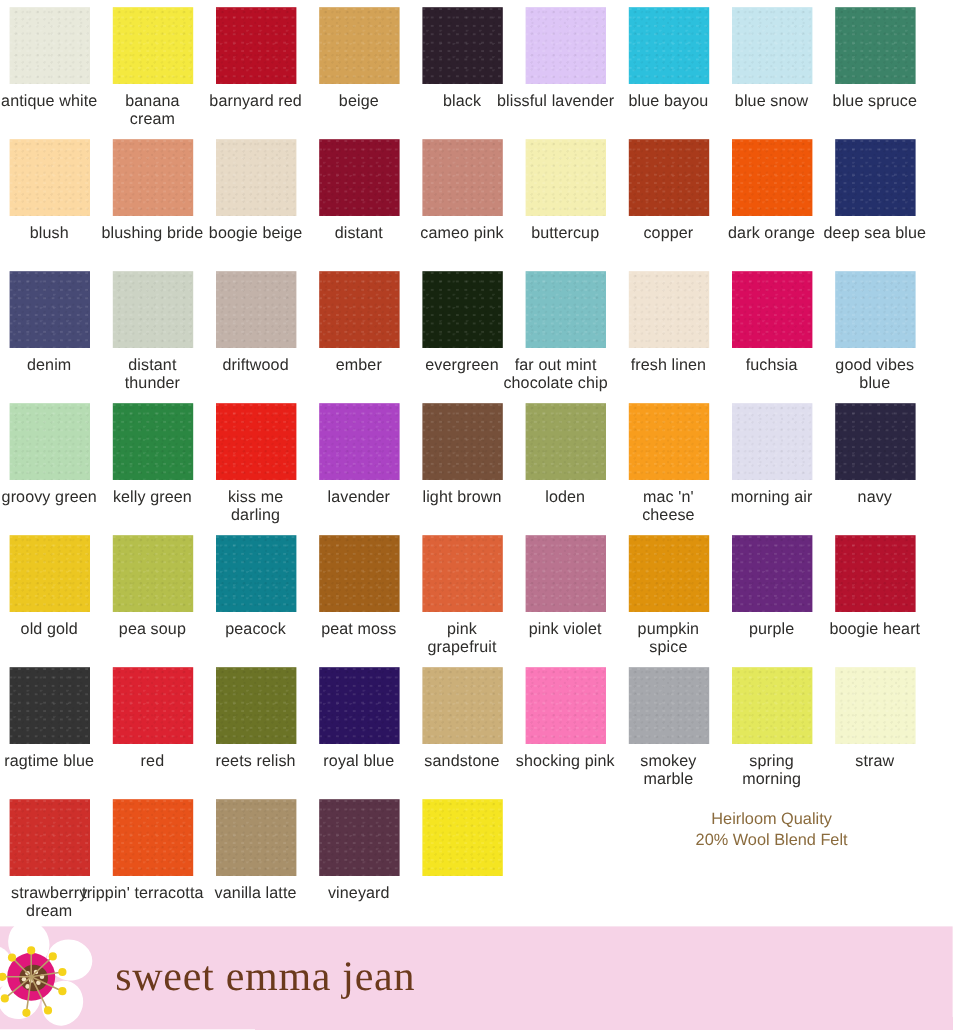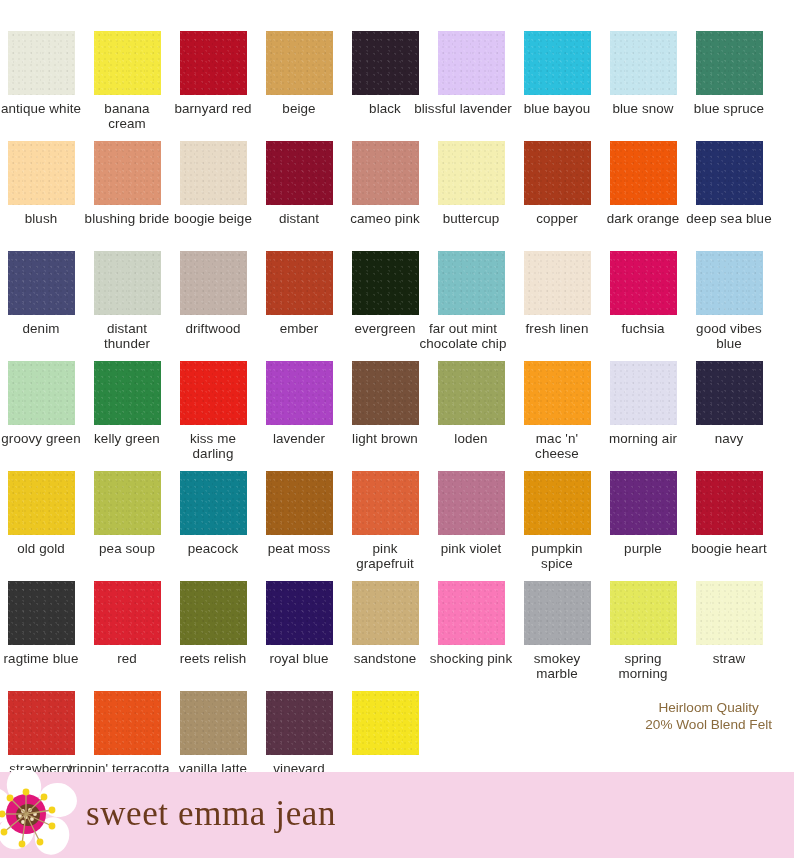--- a/index.html
+++ b/index.html
@@ -23,21 +23,21 @@
     position: absolute;
     left: 0;
     top: 0;
     width: 770px;
     height: 772px;
     display: grid;
     grid-template-columns: repeat(9, 86px);
     grid-template-rows: repeat(7, 110px);
     justify-content: center;
     align-content: start;
-    padding-top: 31px;
+    padding-top: 6px;
     box-sizing: border-box;
   }
   .swatch-cell {
     width: 86px;
     display: flex;
     flex-direction: column;
     align-items: center;
   }
   .swatch-chip {
     width: 67px;
@@ -70,21 +70,21 @@
   }
   .swatch-cell.wide .swatch-label {
     width: 118px;
     margin-left: -16px;
   }
   .note-cell {
     grid-column: 7 / span 3;
     grid-row: 7;
     display: flex;
     align-items: flex-start;
-    justify-content: flex-end;
+    justify-content: center;
     padding-top: 8px;
   }
   .note-text {
     color: #8a6b3d;
     font-size: 13.6px;
     line-height: 17px;
     text-align: center;
     white-space: pre-line;
   }
   .footer-band {
@@ -99,21 +99,21 @@
   }
   .logo-flower {
     position: absolute;
     left: -4px;
     top: -2px;
     width: 90px;
     height: 90px;
   }
   .brand-name {
     position: absolute;
-    left: 86px;
+    left: 96px;
     top: 50%;
     transform: translateY(-52%);
     font-family: "Liberation Serif", serif;
     font-size: 35px;
     color: #6b3a1d;
     letter-spacing: 0.6px;
     text-align: center;
   }
 </style>
 </head>

